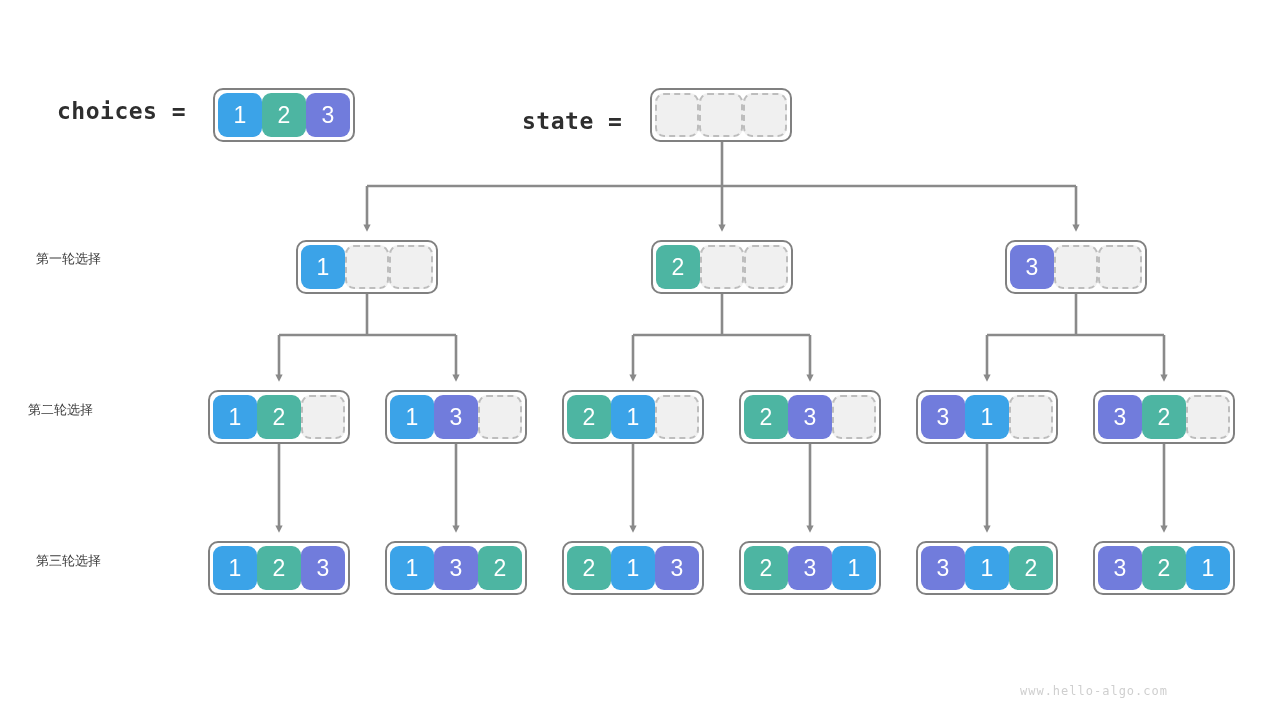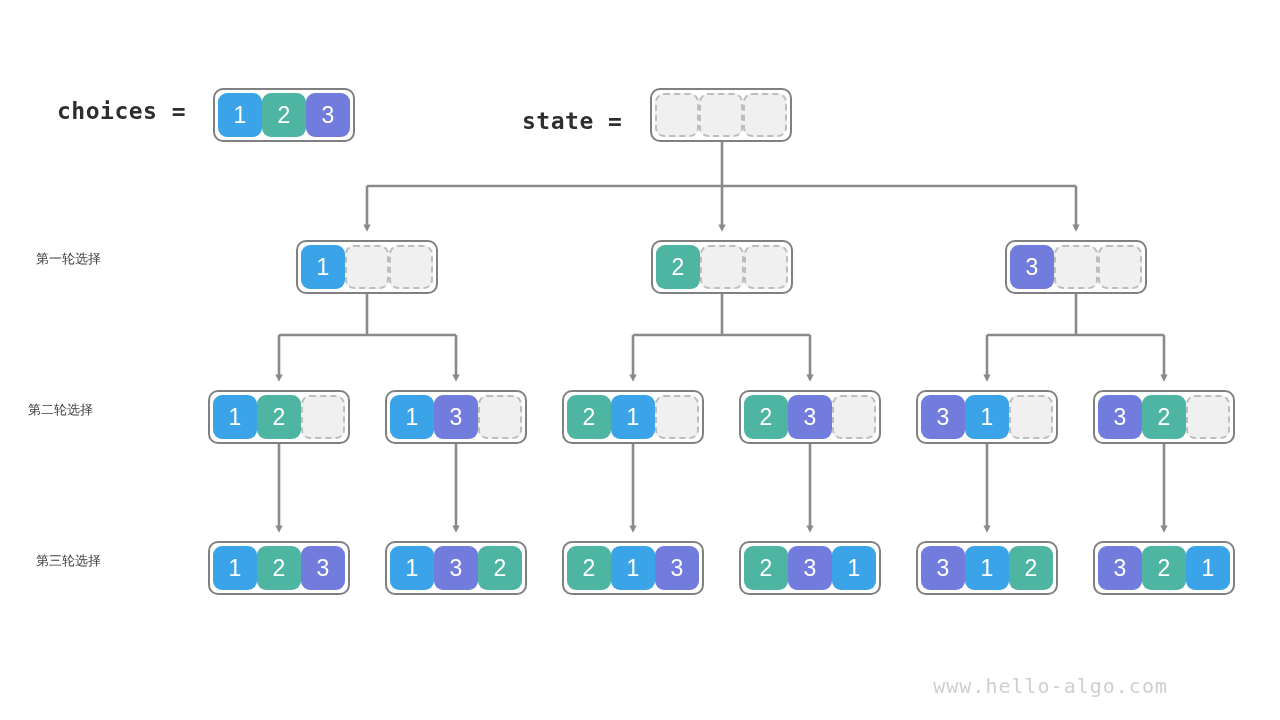--- a/index.html
+++ b/index.html
@@ -82,21 +82,21 @@
   }
   .cell.v1 { background: #3ba3e8; }
   .cell.v2 { background: #4db5a2; }
   .cell.v3 { background: #717cdc; }
 
   .watermark {
     position: absolute;
     right: 28px;
     bottom: 22px;
     font-family: "DejaVu Sans Mono", "Liberation Mono", monospace;
-    font-size: 20px;
+    font-size: 12px;
     color: #cfcfcf;
     letter-spacing: 1px;
     z-index: 3;
   }
 </style>
 </head>
 <body>
 
 <div id="canvas">
 

